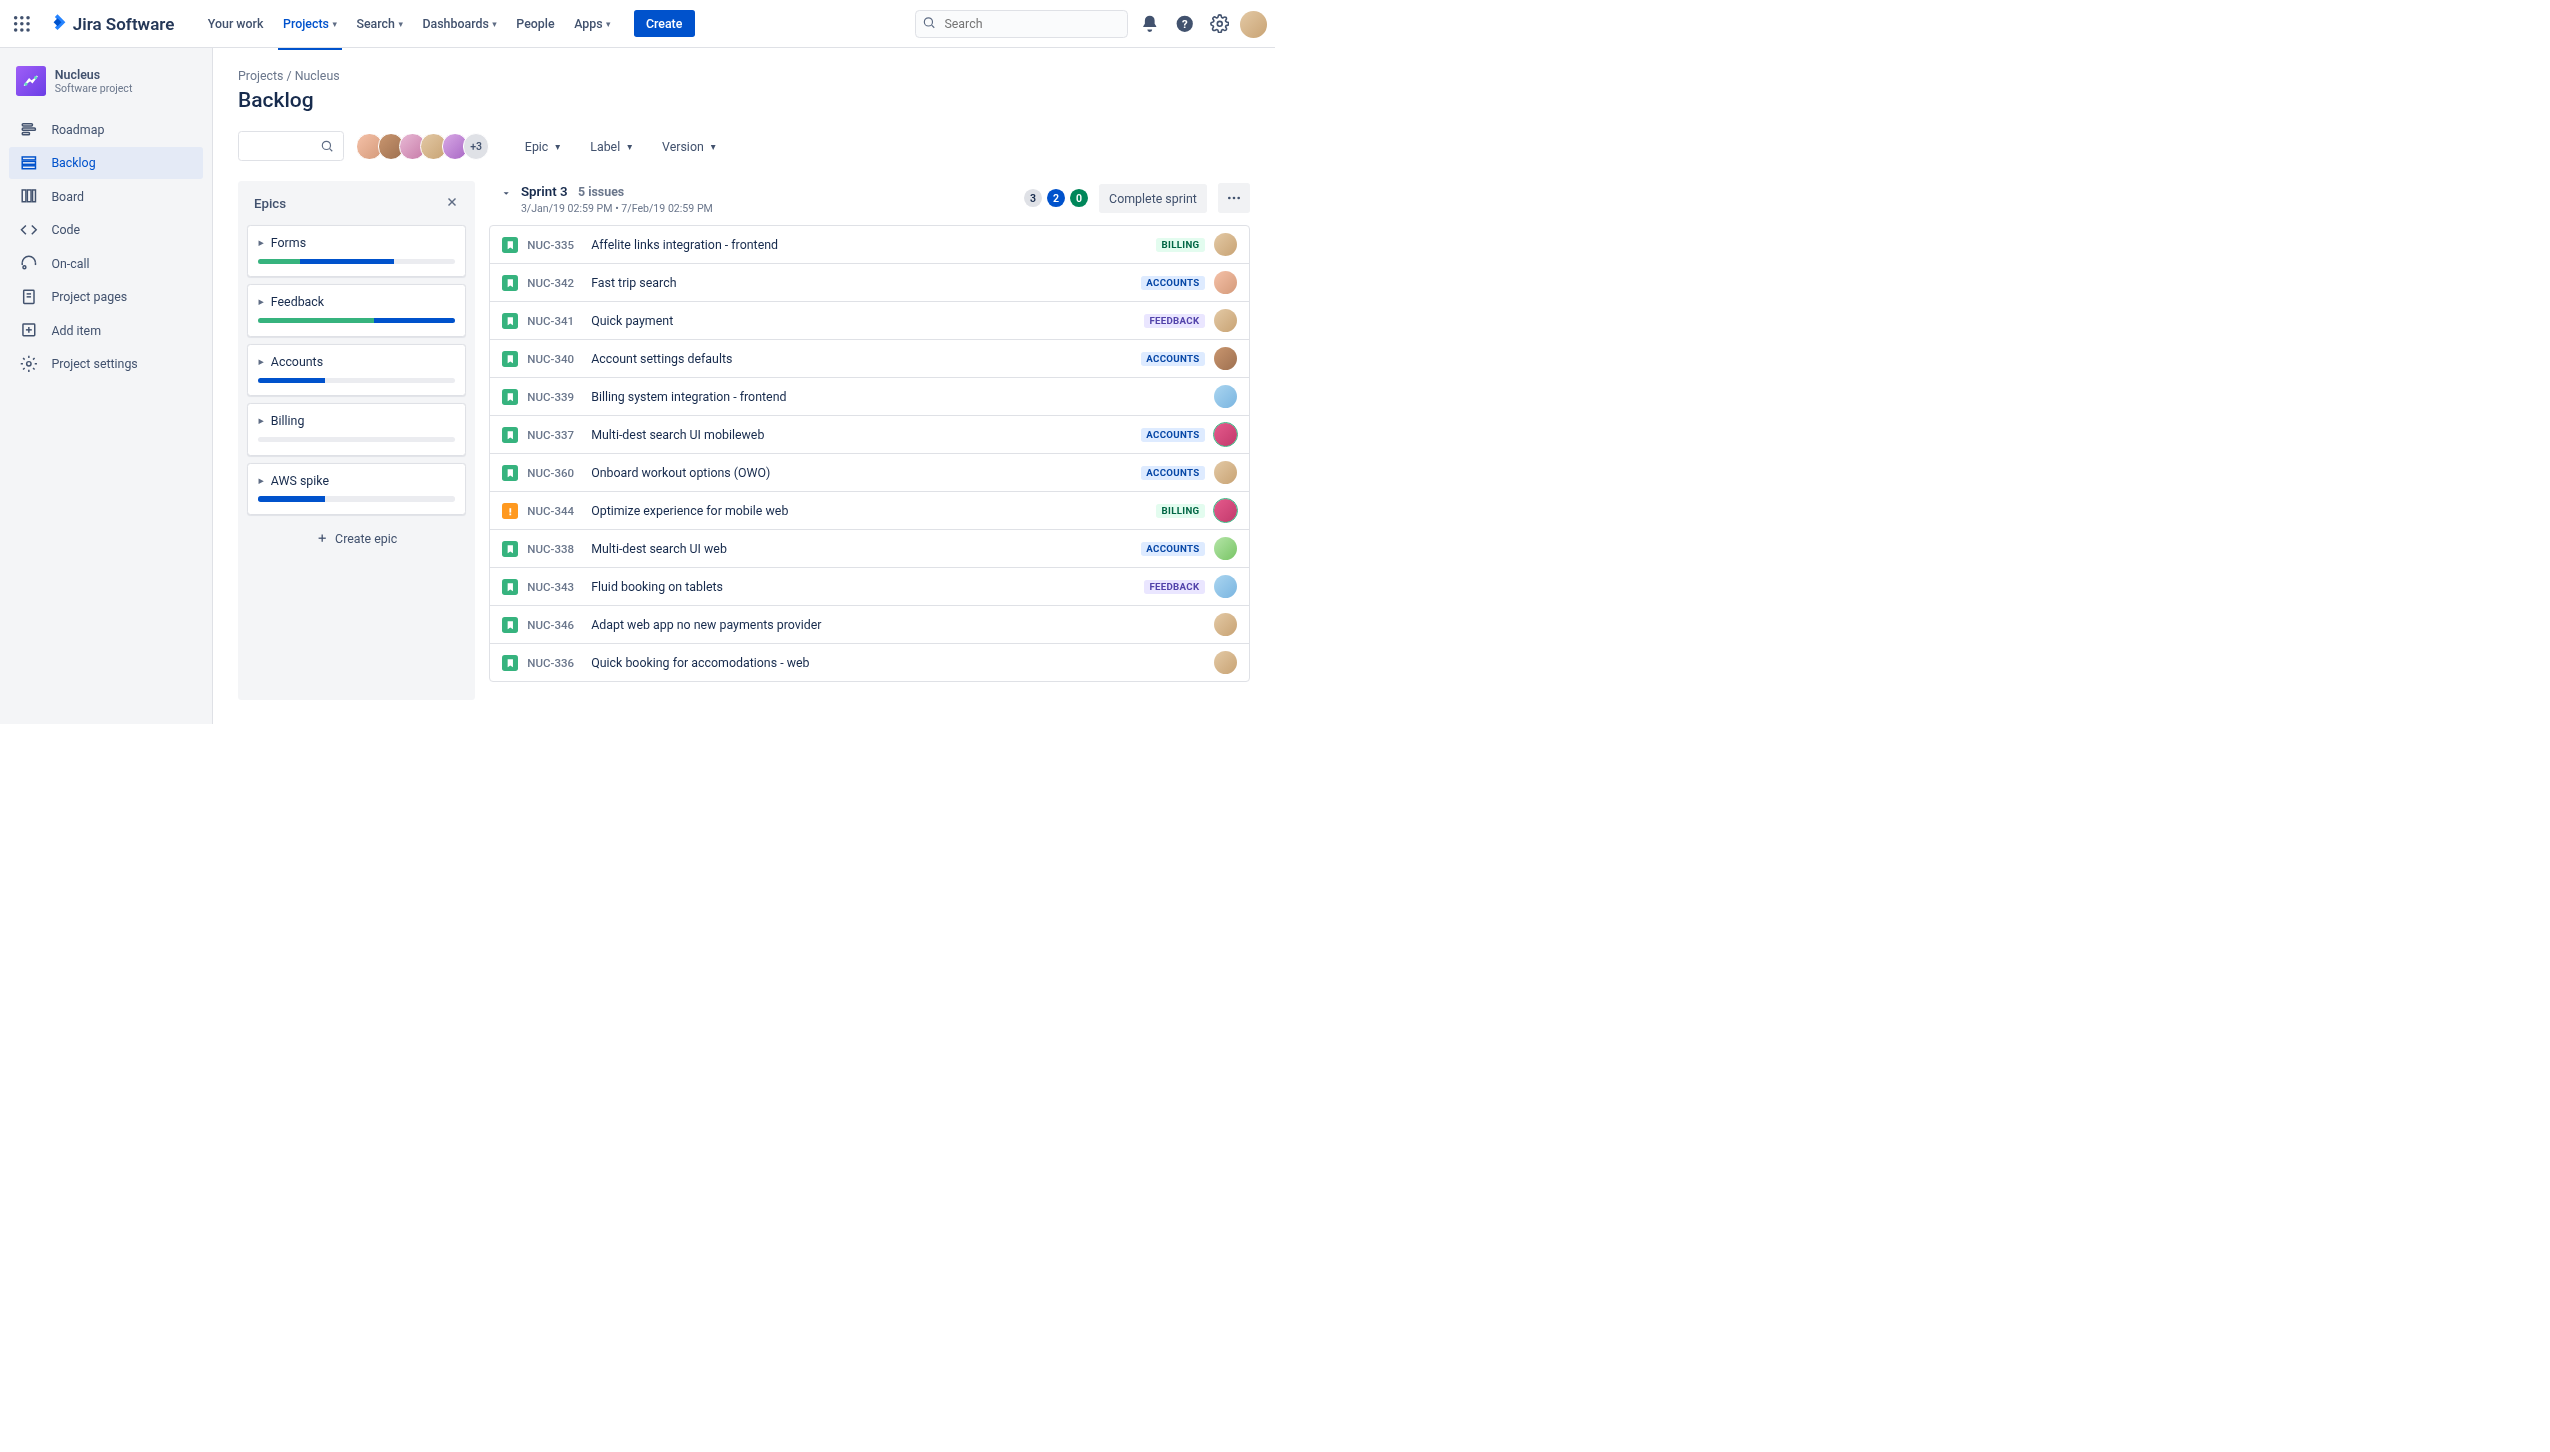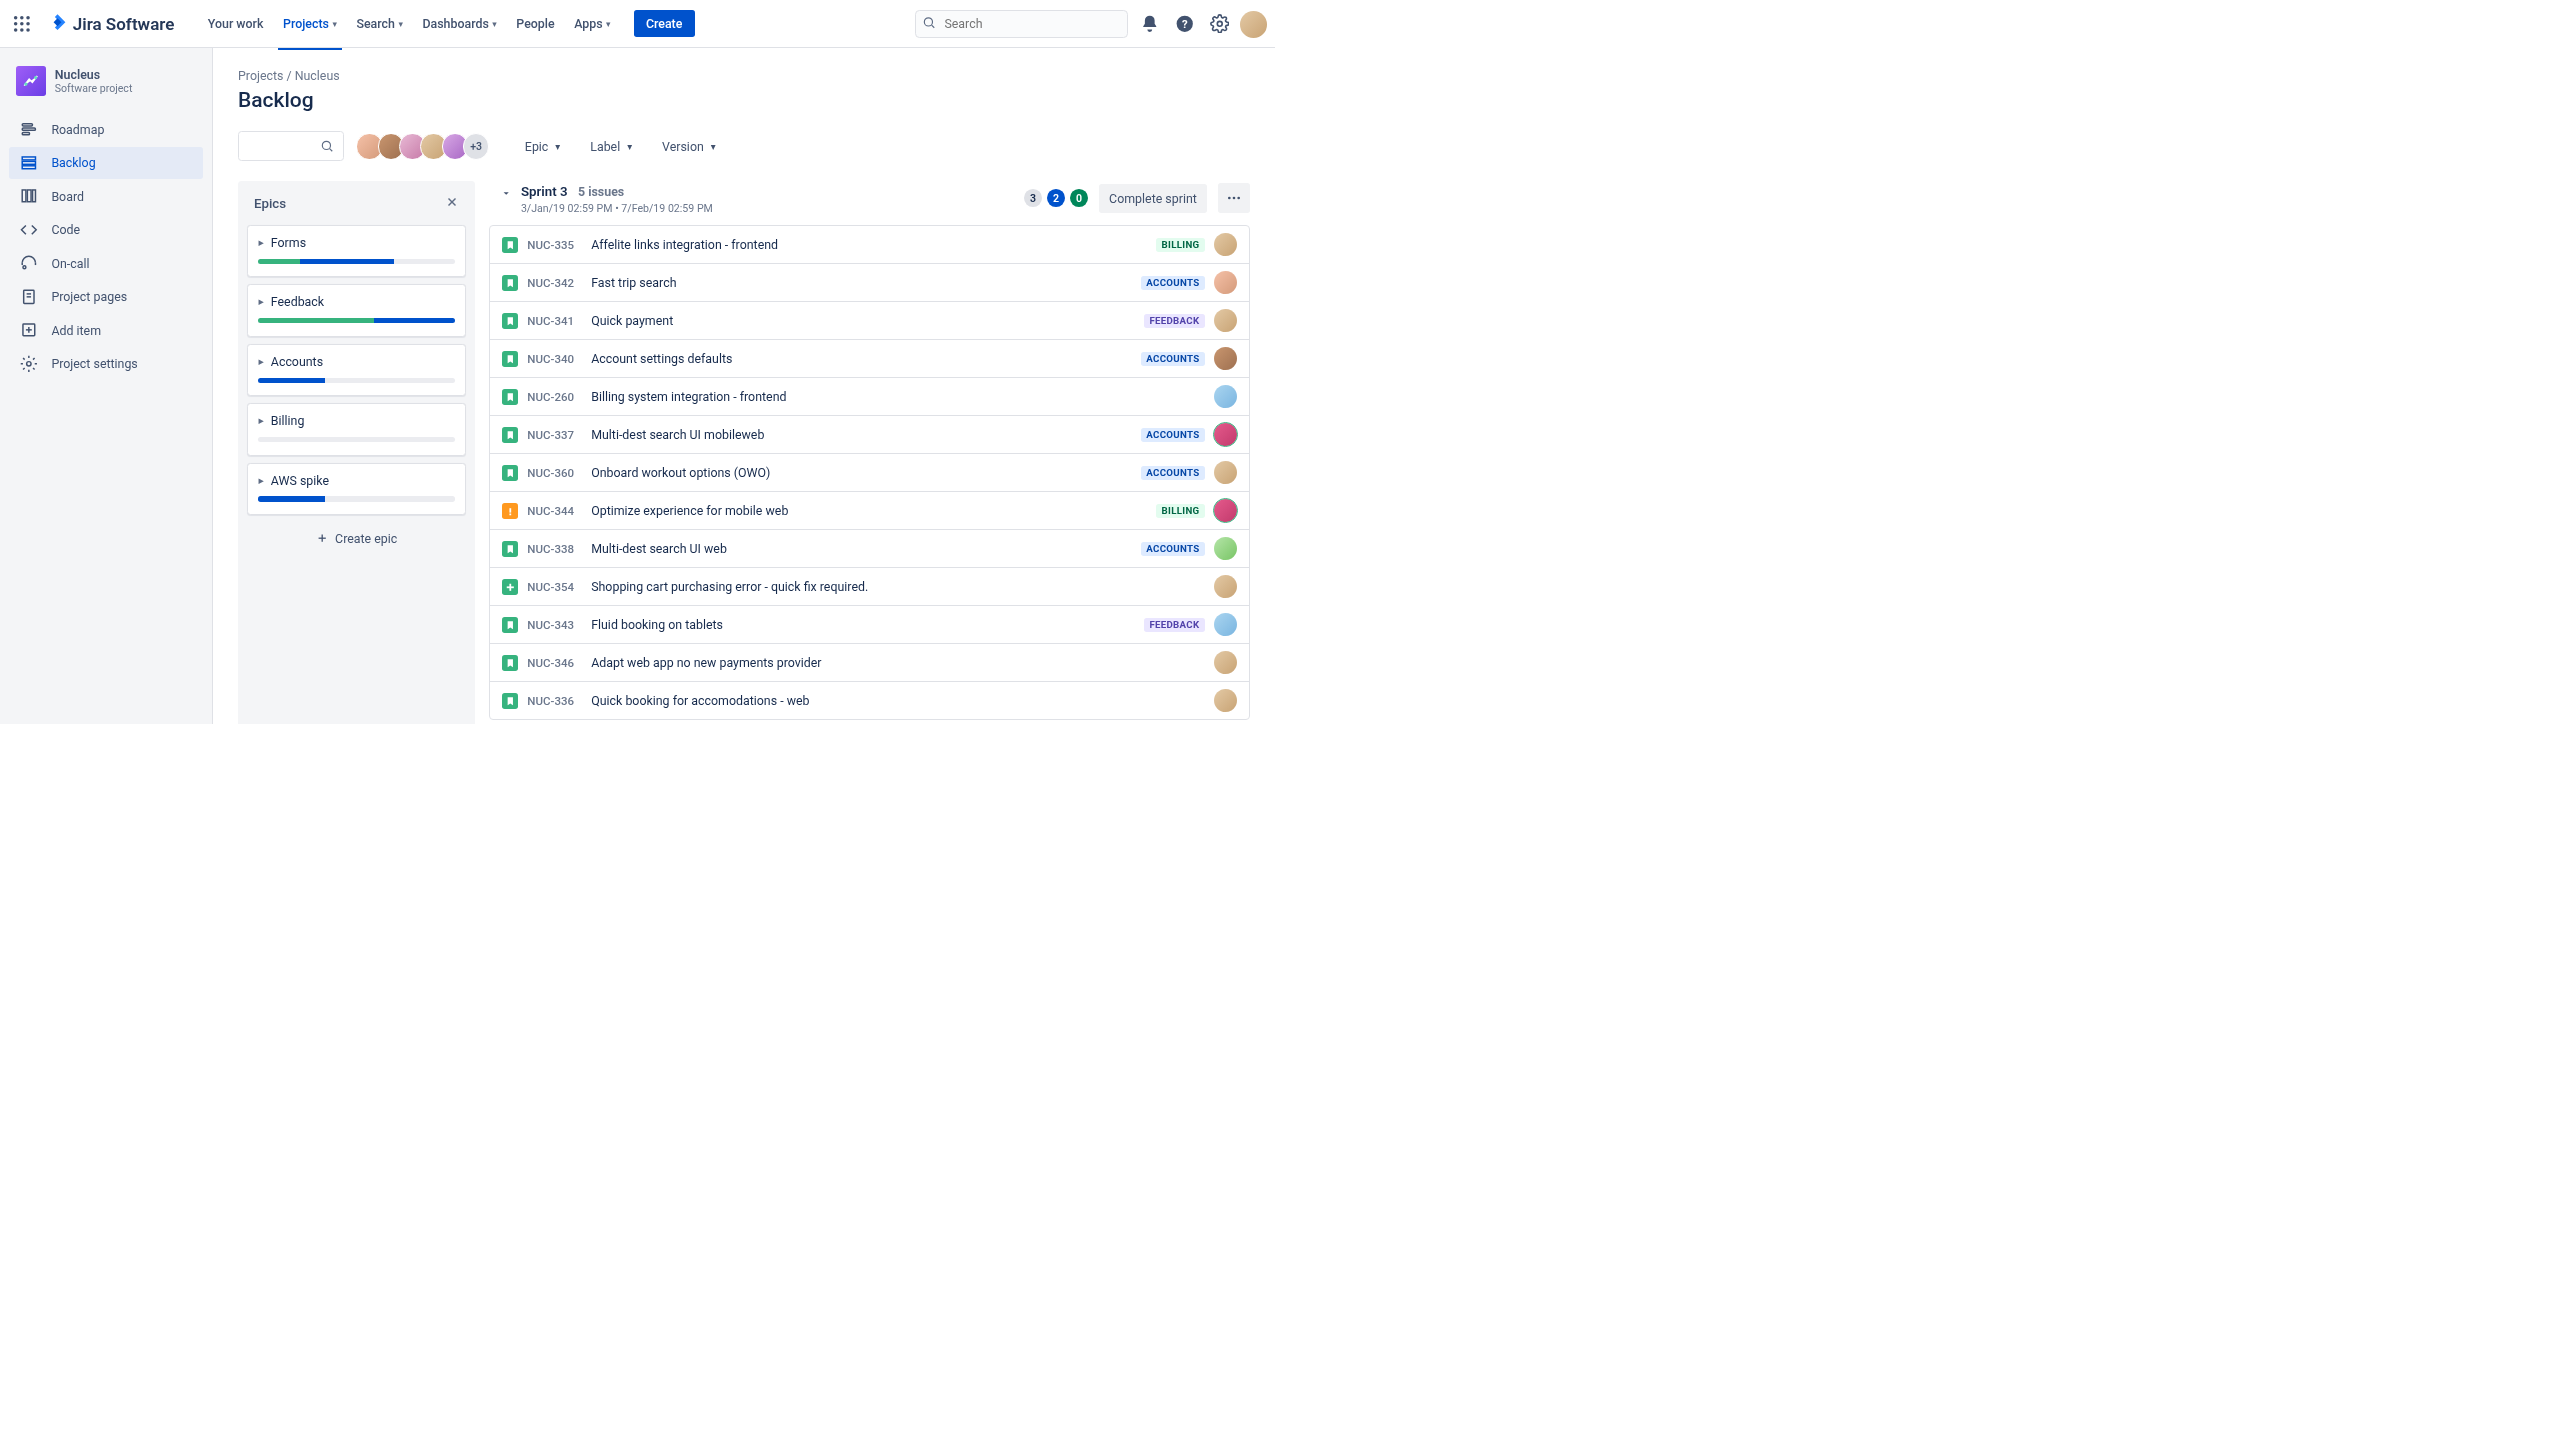--- a/index.html
+++ b/index.html
@@ -454,21 +454,21 @@
               <span class="issue-title">Account settings defaults</span>
               <span class="issue-label lbl-accounts">ACCOUNTS</span>
               <span class="issue-av av2"></span>
             </div>
             <div class="issue-row">
               <span class="issue-type story">
                 <svg width="10.6" height="10.6" viewBox="0 0 24 24" fill="#fff">
                   <path d="M6 3h12v18l-6-4-6 4z"></path>
                 </svg>
               </span>
-              <span class="issue-key">NUC-260</span>
+              <span class="issue-key">NUC-339</span>
               <span class="issue-title">Billing system integration - frontend</span>
               <span class="issue-av av9"></span>
             </div>
             <div class="issue-row">
               <span class="issue-type story">
                 <svg width="10.6" height="10.6" viewBox="0 0 24 24" fill="#fff">
                   <path d="M6 3h12v18l-6-4-6 4z"></path>
                 </svg>
               </span>
               <span class="issue-key">NUC-337</span>
@@ -504,31 +504,20 @@
                 <svg width="10.6" height="10.6" viewBox="0 0 24 24" fill="#fff">
                   <path d="M6 3h12v18l-6-4-6 4z"></path>
                 </svg>
               </span>
               <span class="issue-key">NUC-338</span>
               <span class="issue-title">Multi-dest search UI web</span>
               <span class="issue-label lbl-accounts">ACCOUNTS</span>
               <span class="issue-av av6"></span>
             </div>
             <div class="issue-row">
-              <span class="issue-type plus">
-                <svg width="10.6" height="10.6" viewBox="0 0 24 24" fill="#fff">
-                  <rect x="10" y="4" width="4" height="16"></rect>
-                  <rect x="4" y="10" width="16" height="4"></rect>
-                </svg>
-              </span>
-              <span class="issue-key">NUC-354</span>
-              <span class="issue-title">Shopping cart purchasing error - quick fix required.</span>
-              <span class="issue-av av4"></span>
-            </div>
-            <div class="issue-row">
               <span class="issue-type story">
                 <svg width="10.6" height="10.6" viewBox="0 0 24 24" fill="#fff">
                   <path d="M6 3h12v18l-6-4-6 4z"></path>
                 </svg>
               </span>
               <span class="issue-key">NUC-343</span>
               <span class="issue-title">Fluid booking on tablets</span>
               <span class="issue-label lbl-feedback">FEEDBACK</span>
               <span class="issue-av av9"></span>
             </div>

